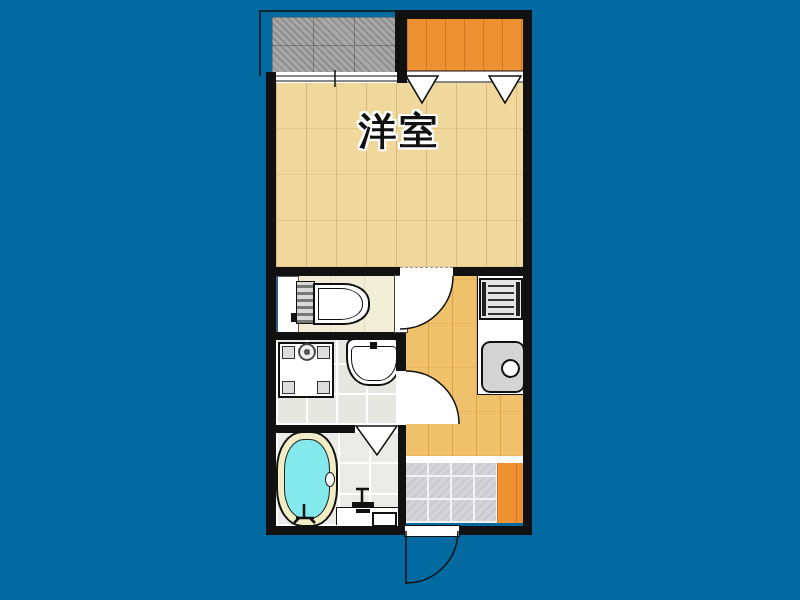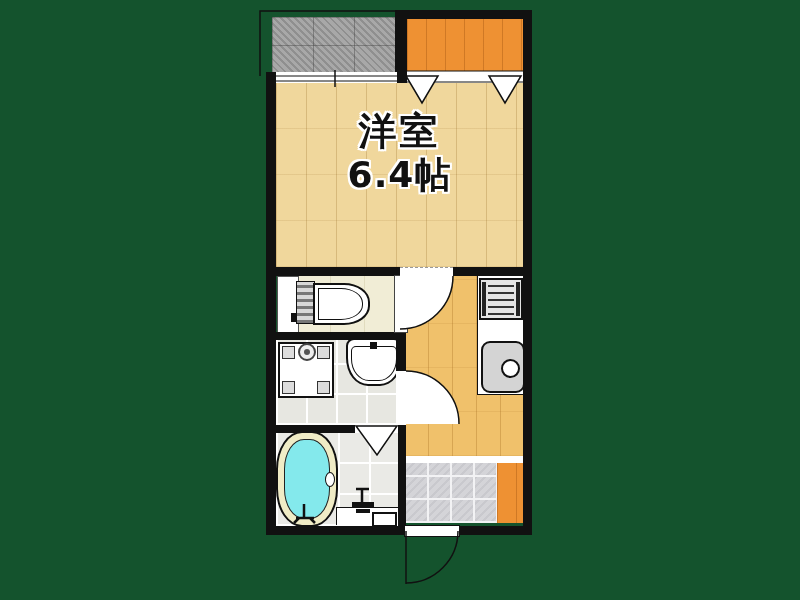--- a/index.html
+++ b/index.html
@@ -1,16 +1,16 @@
 <!DOCTYPE html>
 <html style="--wall: #111111; --floor-main: #f0d79c; --floor-kitchen: #f0c16b; --balcony-orange: #ee9133; --balcony-gray: #a8a8a8; --toilet-floor: #f1edd6; --washroom-floor: #e7e7e1; --bathroom-floor: #eaeae6; --genkan-tile: #d4d4d8; --tub-water: #84e9ec; --tub-rim: #f0ecc6; --watermark-color: rgba(248,248,240,0.55);"><head>
 <meta charset="utf-8">
 <style>
   html,body{margin:0;padding:0;background:#fff;}
-  #canvas{position:relative;width:800px;height:600px;background:#14532d;overflow:hidden;
+  #canvas{position:relative;width:800px;height:600px;background:#0369a1;overflow:hidden;
           font-family:"DejaVu Sans","Liberation Sans",sans-serif;}
   .abs{position:absolute;}
   .wall{position:absolute;background:var(--wall,#111);z-index:3;}
   .floor{position:absolute;z-index:1;}
   .fix{position:absolute;z-index:2;}
   .gap{position:absolute;z-index:4;background:#fff;}
   #svg-overlay{position:absolute;left:0;top:0;z-index:5;pointer-events:none;}
 
   .floor-main{
     background:
@@ -82,21 +82,20 @@
 <body>
 
 <div id="canvas">
 
   <div class="floor floor-balcony-gray" style="left:272px;top:17px;width:123px;height:57px;"></div>
   <div class="floor floor-balcony-orange" style="left:407px;top:19px;width:116px;height:52px;"></div>
 
   <div class="floor floor-main" style="left:276px;top:83px;width:247px;height:184px;">
     <div id="main-room-label">
       <div class="l1">洋室</div>
-      <div class="l2">6.4帖</div>
     </div>
   </div>
 
   <div class="floor" style="left:277px;top:276px;width:20px;height:55px;background:#fff;border:1px solid #555;z-index:2;"></div>
   <div class="floor floor-toilet" style="left:296px;top:276px;width:101px;height:56px;"></div>
 
   <div class="floor floor-wash" style="left:276px;top:340px;width:120px;height:85px;"></div>
 
   <div class="floor floor-bath" style="left:276px;top:433px;width:122px;height:93px;"></div>
 

